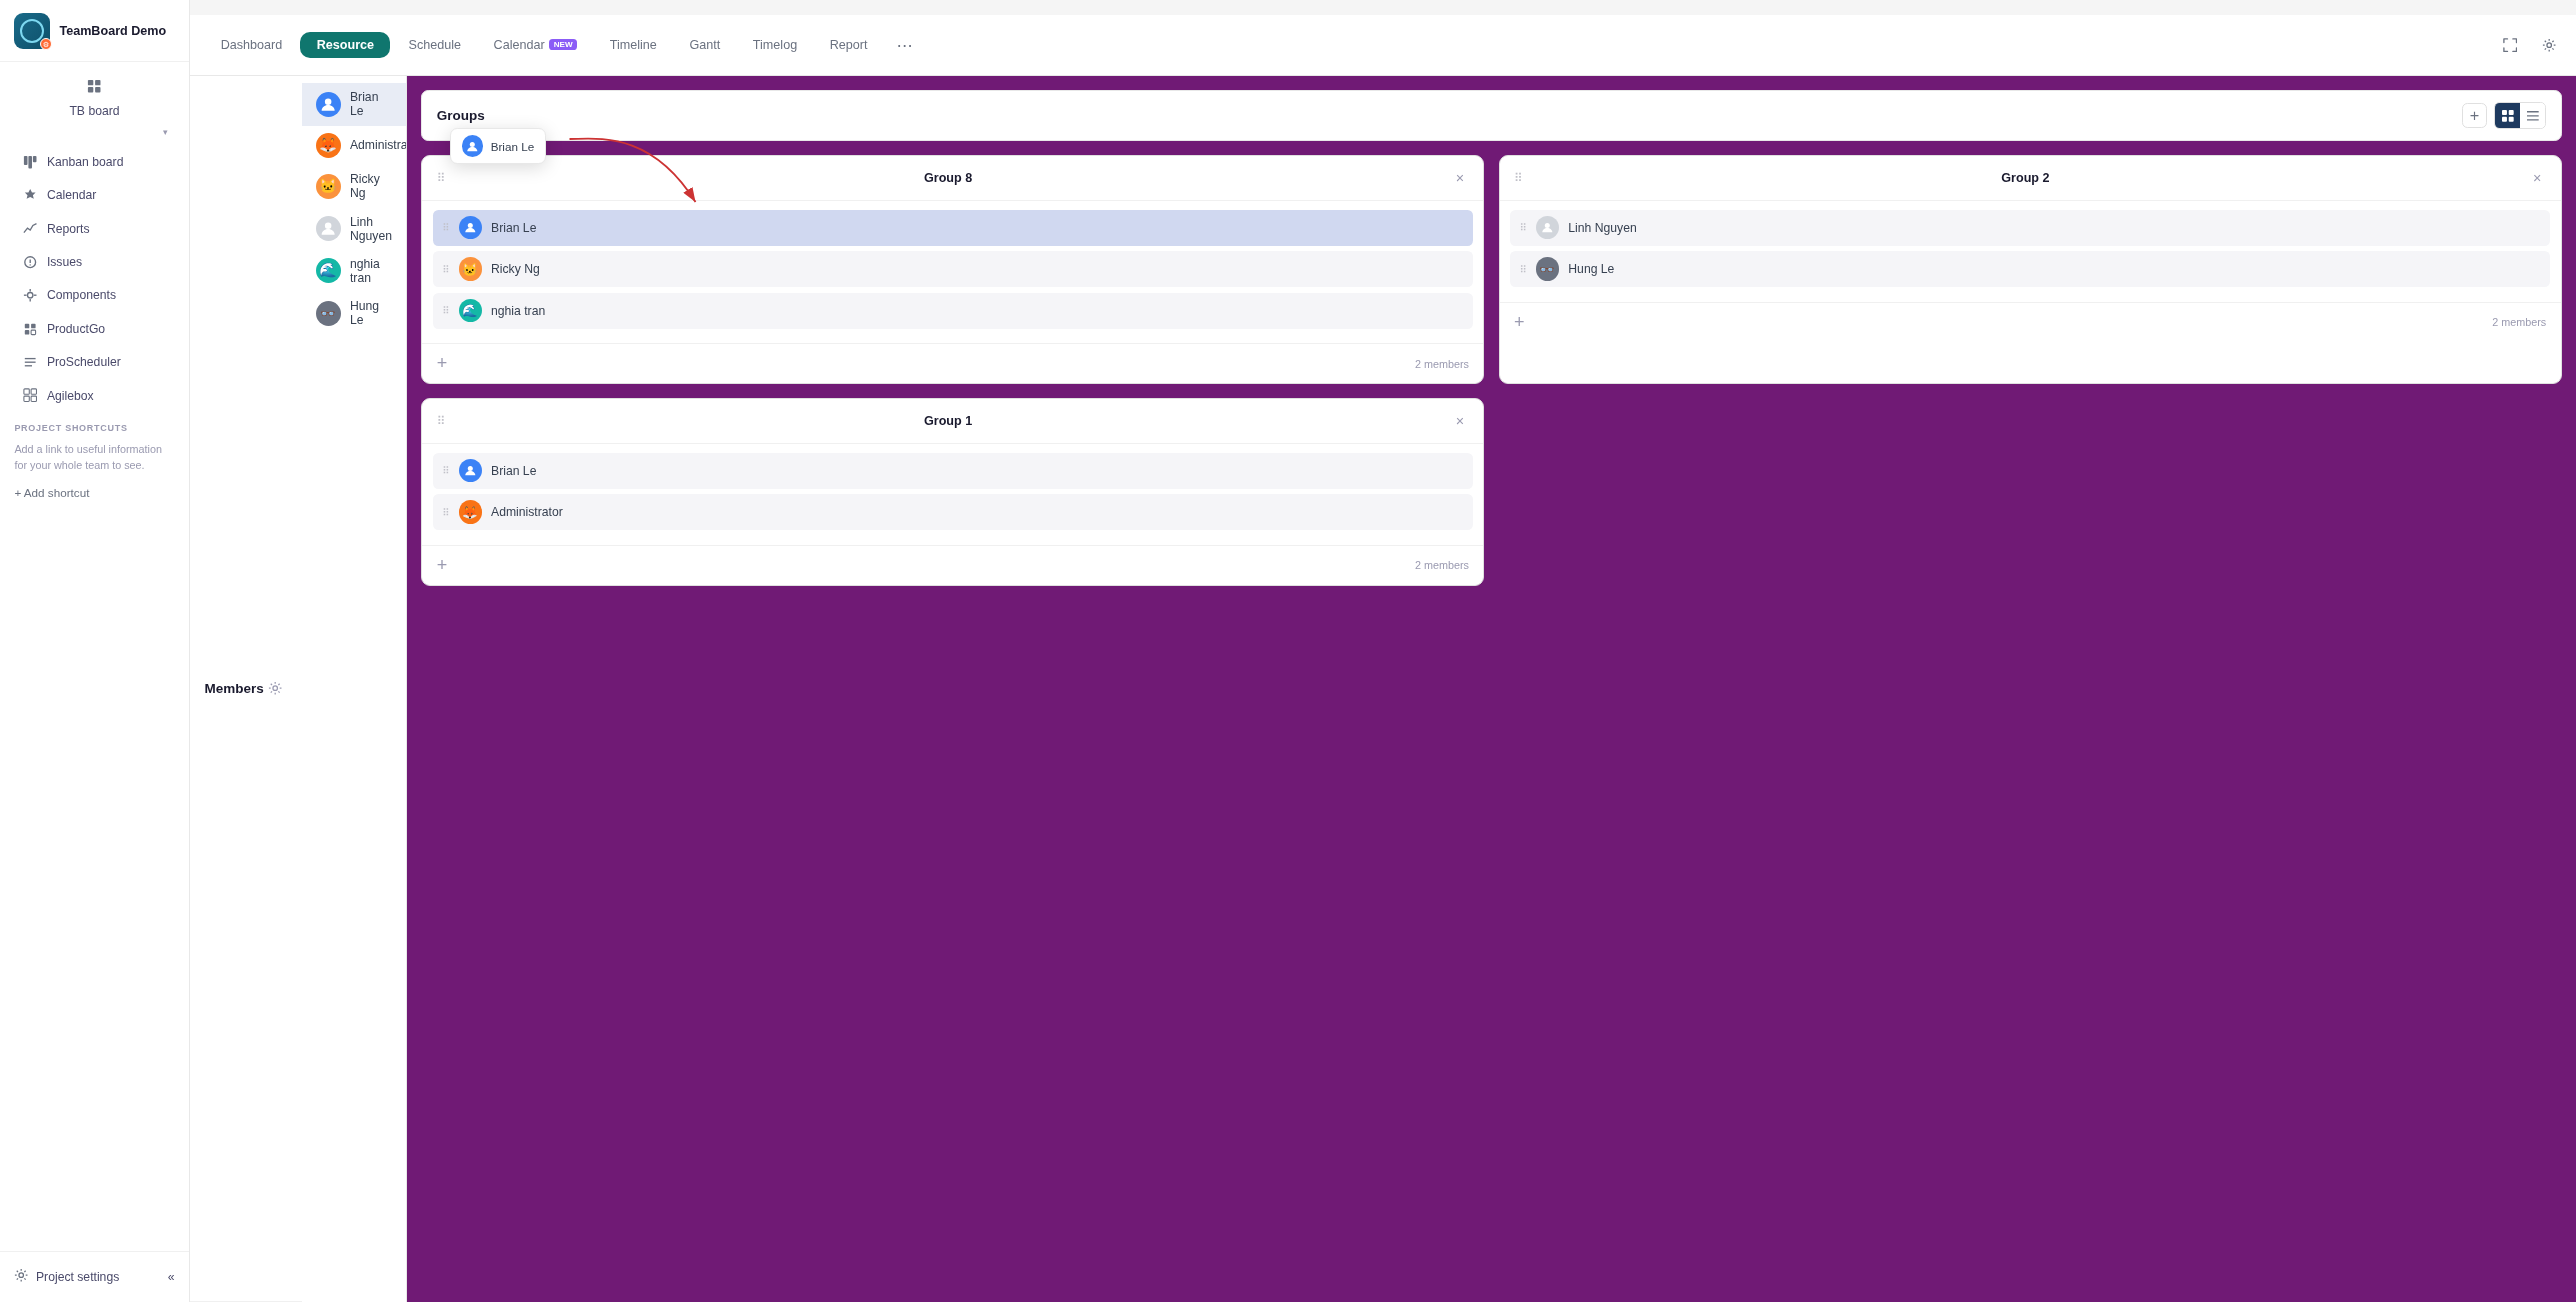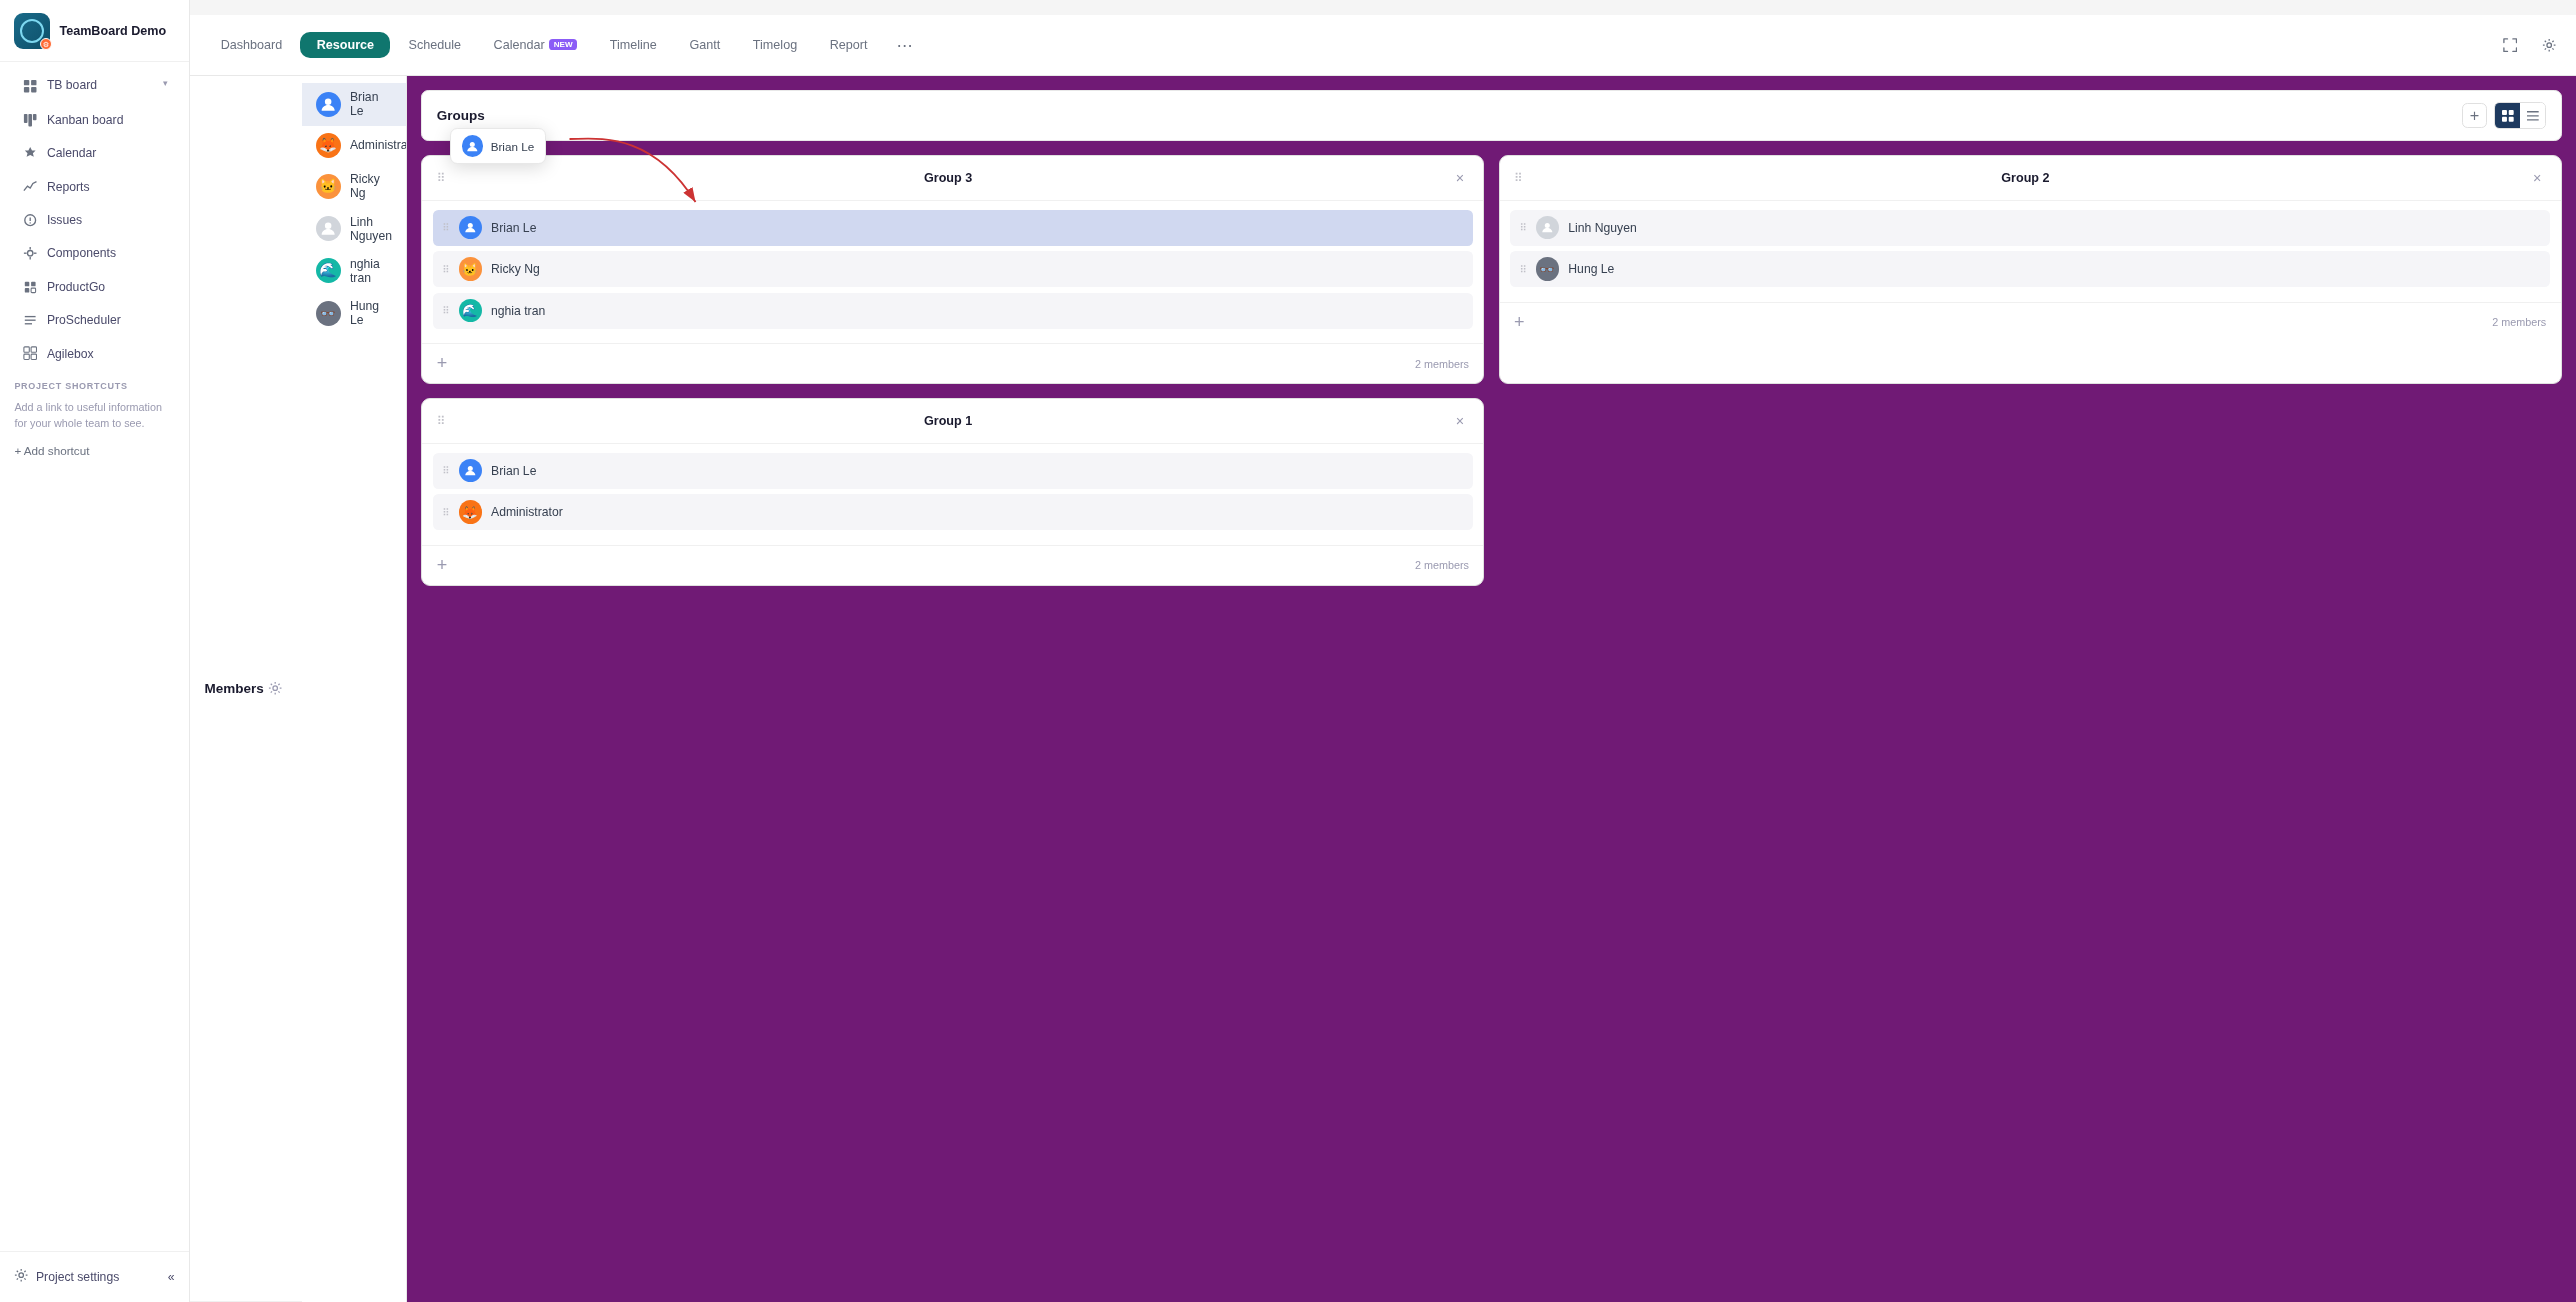--- a/index.html
+++ b/index.html
@@ -135,27 +135,29 @@
       color: #4a4a6a;
       font-size: 12.2px;
       cursor: pointer;
       padding: 5.4px 7.2px;
       border-radius: 5.4px;
     }
 
     
     .sidebar-board-item {
       display: flex;
+      align-items: center;
       gap: 9px;
       padding: 8.1px 14.4px;
       cursor: pointer;
       color: #4a4a6a;
       font-size: 12.2px;
       border-radius: 5.4px;
       margin: 0.9px 7.2px;
+      flex-direction: column;
     }
 
     
     #main {
       flex: 1;
       display: flex;
       flex-direction: column;
       overflow: hidden;
     }
 
@@ -591,21 +593,21 @@
           </svg>
         </div>
         <span style="font-size:11.7px; color:#374151; font-weight:500;">Brian Le</span>
       </div>
 
       <div style="display:grid; grid-template-columns:1fr 1fr; gap:14.4px;">
 
         <div style="background:#fff; border-radius:9px; border:0.9px solid #e0e0e0;">
           <div style="display:flex; align-items:center; justify-content:space-between; padding:12.6px 14.4px; border-bottom:0.9px solid #f0f0f0;">
             <span style="color:#c0c0c8; font-size:11.7px; cursor:grab;">⠿</span>
-            <span style="font-weight:700; font-size:12.6px; color:#1a1a2e; flex:1; text-align:center;">Group 3</span>
+            <span style="font-weight:700; font-size:12.6px; color:#1a1a2e; flex:1; text-align:center;">Group 8</span>
             <div style="width:18px;height:18px;display:flex;align-items:center;justify-content:center;color:#9a9ab0;cursor:pointer;font-size:14.4px;border-radius:3.6px;">×</div>
           </div>
           <div style="padding:9px 10.8px; min-height:81px;">
 
             <div style="display:flex; align-items:center; gap:9px; padding:6.3px 9px; border-radius:5.4px; background:#d0d8f0; margin-bottom:5.4px; min-height:32.5px;">
               <span style="color:#c0c0c8; font-size:10px; cursor:grab;">⠿</span>
               <div style="width:23.5px;height:23.5px;border-radius:50%;background:#3b82f6;display:flex;align-items:center;justify-content:center;">
                 <svg width="12.6" height="12.6" viewBox="0 0 20 20" fill="white">
                   <circle cx="10" cy="7" r="4"></circle>
                   <path d="M2 18c0-4 3.6-7 8-7s8 3 8 7"></path>

